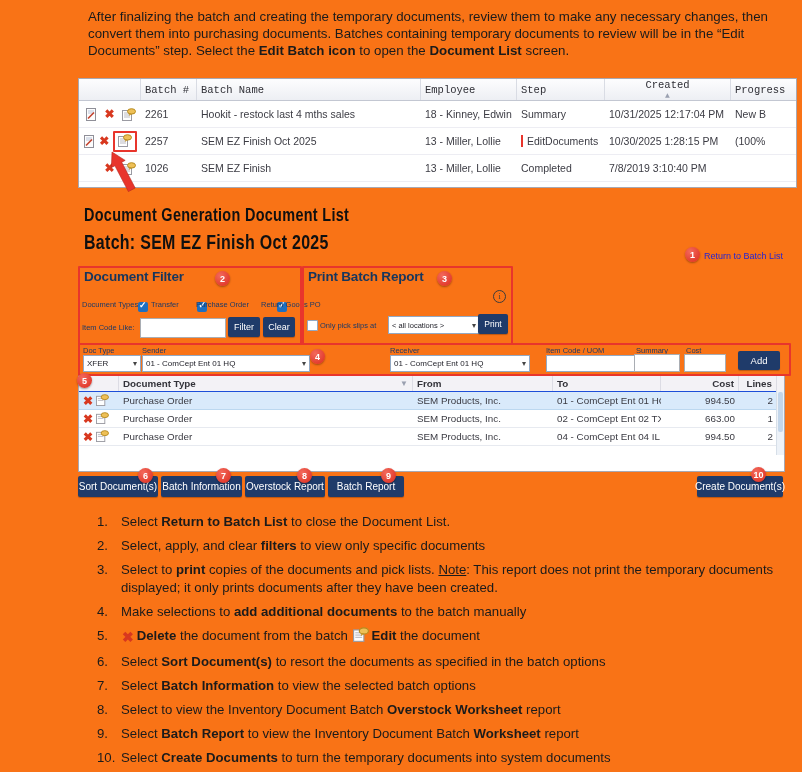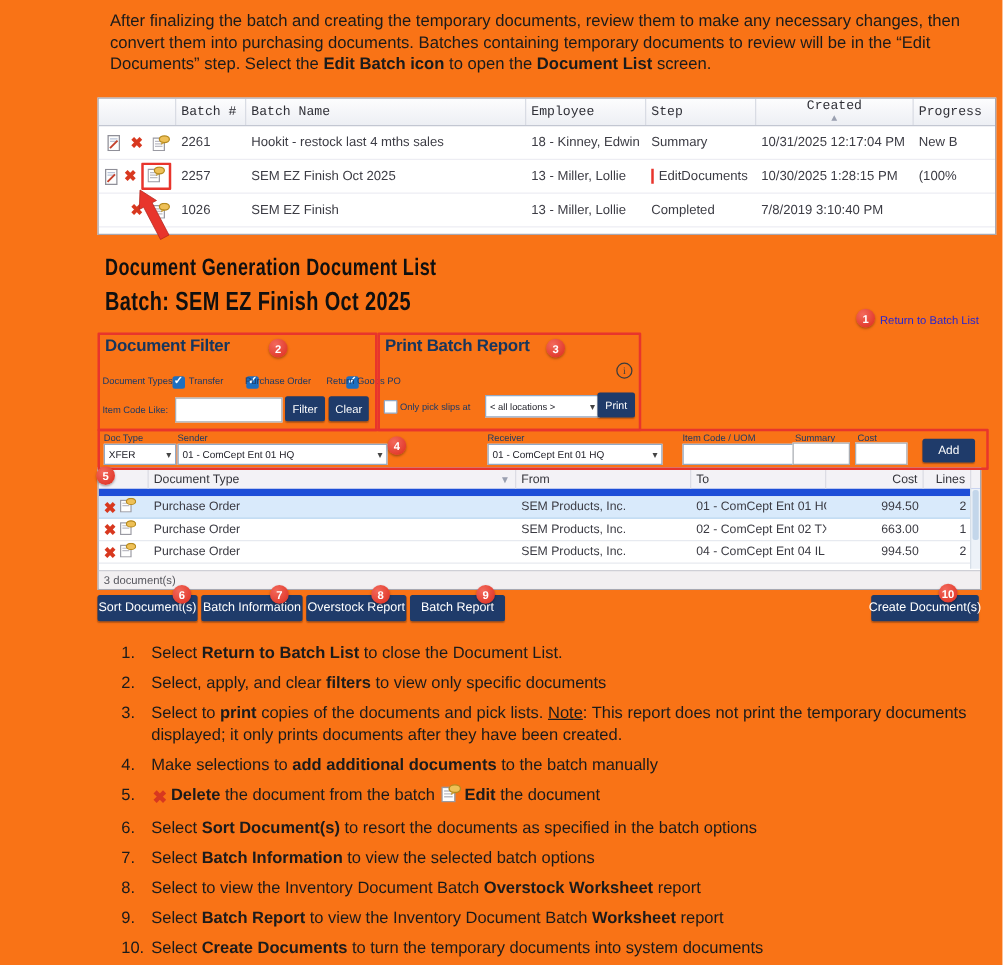--- a/index.html
+++ b/index.html
@@ -61,21 +61,21 @@
   .nbtn{background:#1f3b6a;color:#fff;display:flex;align-items:center;justify-content:center;
         border-radius:2px;font-size:10px;white-space:nowrap;box-shadow:0 1px 1px rgba(0,0,0,.25);cursor:pointer;}
   .info-ic{width:11px;height:11px;border:1px solid #3c3c3c;border-radius:50%;display:flex;align-items:center;
         justify-content:center;font-size:8px;color:#3c3c3c;font-family:"Liberation Serif",serif;}
   .info-ic::after{content:"i";}
 
   
   .dtbl{left:78px;top:374px;width:705px;height:96px;border:1px solid #a8a8b2;background:#fff;overflow:hidden;}
   .drow{display:grid;grid-template-columns:40px 294px 140px 108px 78px 38px;align-items:center;
         height:17px;border-bottom:1px solid #e7eaf0;font-size:9.8px;color:#3a3a42;}
-  .dhead{height:16px;background:#f3f2f6;border-bottom:6px solid #1d4ed8;color:#33333a;}
+  .dhead{height:16px;background:#f3f2f6;border-bottom:1px solid #1d4ed8;color:#33333a;font-weight:bold;}
   .dhead .dc{border-right:1px solid #dcdce4;height:100%;display:flex;align-items:center;}
   .dc{padding:0 4px;white-space:nowrap;overflow:hidden;}
   .dc.r{text-align:right;justify-content:flex-end;display:flex;}
   .dc.icons{display:flex;gap:3px;align-items:center;padding-left:4px;}
   .selrow{background:#d9eafb;border-bottom:1px solid #bcd8f0;}
   .dfoot{position:absolute;left:0;bottom:0;width:100%;height:15px;background:#f2eff1;
          border-top:1px solid #cfcfd6;font-size:9px;color:#55555c;display:flex;align-items:center;padding-left:4px;box-sizing:border-box;}
   .vscroll{position:absolute;right:0;top:16px;width:7px;height:64px;background:#edf2f8;border-left:1px solid #d7dfe8;}
   .vthumb{position:absolute;left:1px;top:1px;width:5px;height:40px;background:#c3d6ea;border-radius:2px;}
 </style>
@@ -328,21 +328,20 @@
       <div class="dc">Purchase Order</div>
       <div class="dc">SEM Products, Inc.</div>
       <div class="dc">04 - ComCept Ent 04 IL</div>
       <div class="dc r">994.50</div>
       <div class="dc r">2</div>
     </div>
 
     <div class="vscroll">
         <div class="vthumb"></div>
       </div>
-    <div class="dfoot">3 document(s)</div>
   </div>
 
   <div class="badge" style="left:77px;top:373px;">5</div>
 
   
   <div class="abs nbtn" style="left:78px;top:476px;width:80px;height:21px;">Sort Document(s)</div>
   <div class="abs nbtn" style="left:161px;top:476px;width:81px;height:21px;">Batch Information</div>
   <div class="abs nbtn" style="left:245px;top:476px;width:80px;height:21px;">Overstock Report</div>
   <div class="abs nbtn" style="left:328px;top:476px;width:76px;height:21px;">Batch Report</div>
   <div class="abs nbtn" style="left:697px;top:476px;width:86px;height:21px;">Create Document(s)</div>

